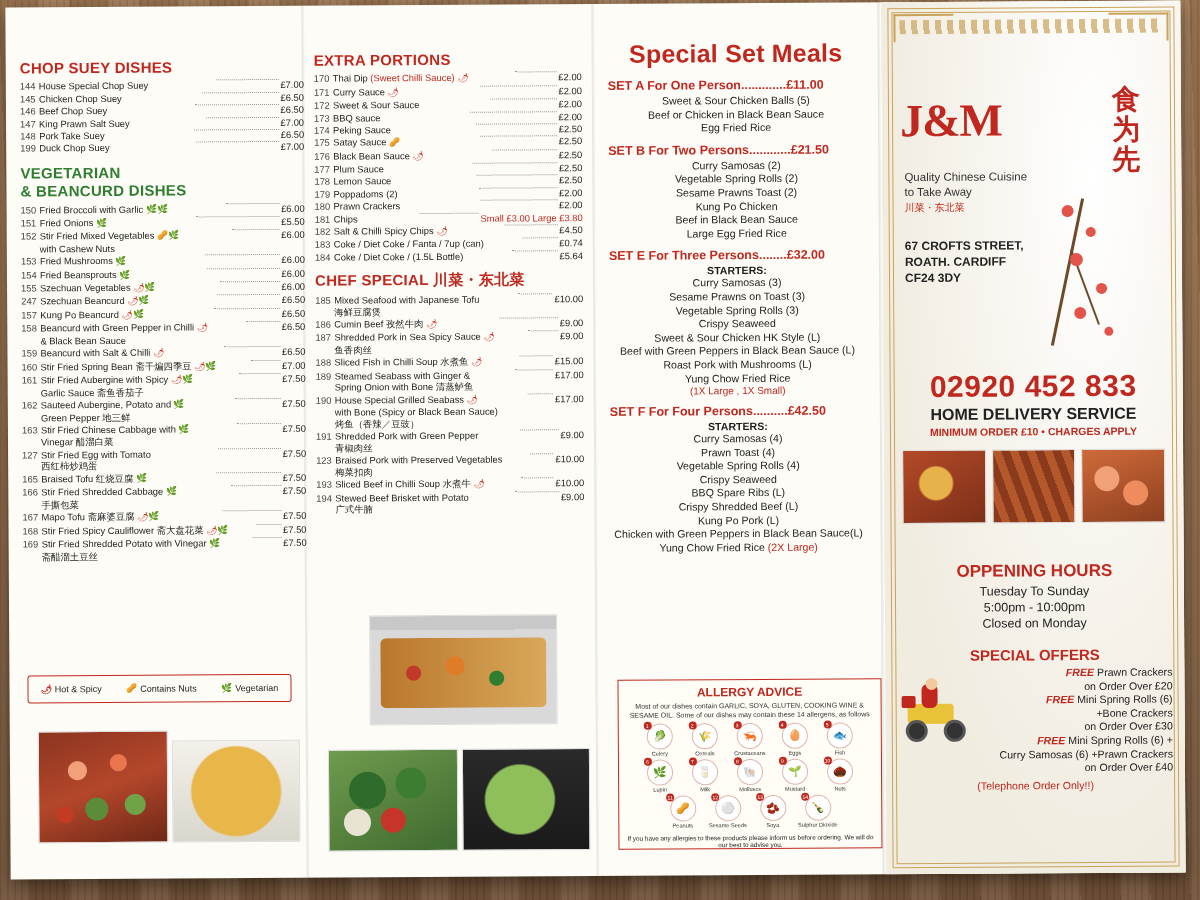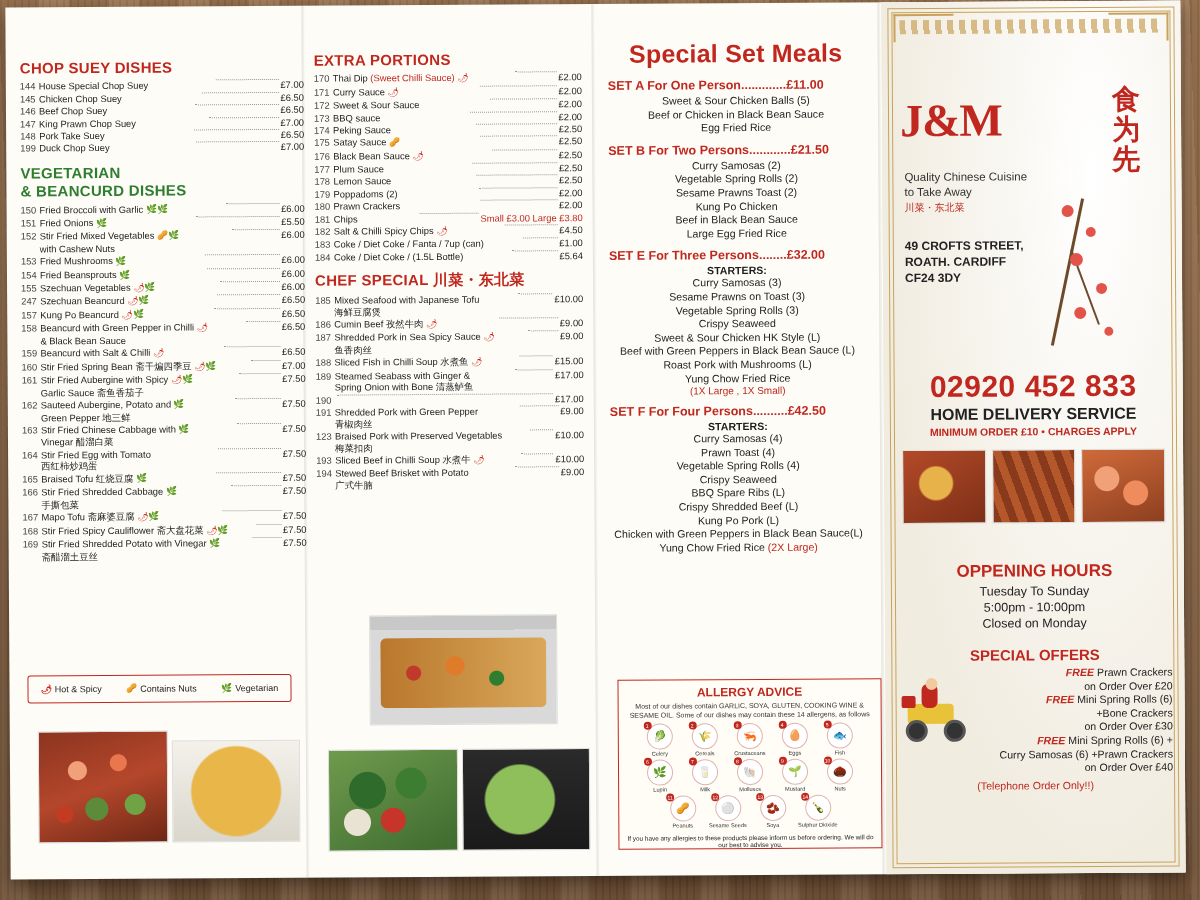--- a/index.html
+++ b/index.html
@@ -237,21 +237,21 @@
           <span class="pr">£6.50</span>
         </li>
         <li>
           <span class="num">146</span>
           <span class="nm">Beef Chop Suey </span>
           <span class="dots"></span>
           <span class="pr">£6.50</span>
         </li>
         <li>
           <span class="num">147</span>
-          <span class="nm">King Prawn Chop Suey </span>
+          <span class="nm">King Prawn Salt Suey </span>
           <span class="dots"></span>
           <span class="pr">£7.00</span>
         </li>
         <li>
           <span class="num">148</span>
           <span class="nm">Pork Take Suey </span>
           <span class="dots"></span>
           <span class="pr">£6.50</span>
         </li>
         <li>
@@ -344,21 +344,21 @@
           <span class="dots"></span>
           <span class="pr">£7.50</span>
         </li>
         <li>
           <span class="num">163</span>
           <span class="nm">Stir Fried Chinese Cabbage with <span class="veg">🌿</span><br><span>Vinegar 醋溜白菜</span></span>
           <span class="dots"></span>
           <span class="pr">£7.50</span>
         </li>
         <li>
-          <span class="num">164</span>
+          <span class="num">127</span>
           <span class="nm">Stir Fried Egg with Tomato <br><span>西红柿炒鸡蛋</span></span>
           <span class="dots"></span>
           <span class="pr">£7.50</span>
         </li>
         <li>
           <span class="num">165</span>
           <span class="nm">Braised Tofu 红烧豆腐 <span class="veg">🌿</span></span>
           <span class="dots"></span>
           <span class="pr">£7.50</span>
         </li>
@@ -479,21 +479,21 @@
         <li>
           <span class="num">182</span>
           <span class="nm">Salt &amp; Chilli Spicy Chips <span class="chili">🌶</span></span>
           <span class="dots"></span>
           <span class="pr">£4.50</span>
         </li>
         <li>
           <span class="num">183</span>
           <span class="nm">Coke / Diet Coke / Fanta / 7up (can) </span>
           <span class="dots"></span>
-          <span class="pr">£1.00</span>
+          <span class="pr">£0.74</span>
         </li>
         <li>
           <span class="num">184</span>
           <span class="nm">Coke / Diet Coke / (1.5L Bottle) </span>
           <span class="dots"></span>
           <span class="pr">£5.64</span>
         </li>
       </ul>
 
     <div style="height:8px"></div>
@@ -524,20 +524,21 @@
           <span class="pr">£15.00</span>
         </li>
         <li>
           <span class="num">189</span>
           <span class="nm">Steamed Seabass with Ginger &amp; <br><span>Spring Onion with Bone 清蒸鲈鱼</span></span>
           <span class="dots"></span>
           <span class="pr">£17.00</span>
         </li>
         <li>
           <span class="num">190</span>
+          <span class="nm">House Special Grilled Seabass <span class="chili">🌶</span><br><span>with Bone (Spicy or Black Bean Sauce)</span><br><span>烤鱼（香辣／豆豉）</span></span>
           <span class="dots"></span>
           <span class="pr">£17.00</span>
         </li>
         <li>
           <span class="num">191</span>
           <span class="nm">Shredded Pork with Green Pepper <br><span>青椒肉丝</span></span>
           <span class="dots"></span>
           <span class="pr">£9.00</span>
         </li>
         <li>
@@ -701,21 +702,21 @@
       <div class="brand">J&amp;M</div>
       <div class="cn-vert">食为先</div>
 
       <div class="brand-sub">
         <div>Quality Chinese Cuisine</div>
         <div>to Take Away</div>
         <div class="brand-cn-sub">川菜・东北菜</div>
       </div>
 
       <div class="addr">
-        <div>49 CROFTS STREET,</div>
+        <div>67 CROFTS STREET,</div>
         <div>ROATH. CARDIFF</div>
         <div>CF24 3DY</div>
       </div>
 
       <div class="blossom">
         <div class="branch" style="left:10px;top:10px;width:3px;height:150px;transform:rotate(12deg);"></div>
         <div class="branch" style="left:28px;top:60px;width:2px;height:80px;transform:rotate(-20deg);"></div>
         <div class="bl" style="left:6px;top:18px;width:12px;height:12px;"></div>
         <div class="bl" style="left:30px;top:40px;width:10px;height:10px;"></div>
         <div class="bl" style="left:14px;top:66px;width:13px;height:13px;"></div>

